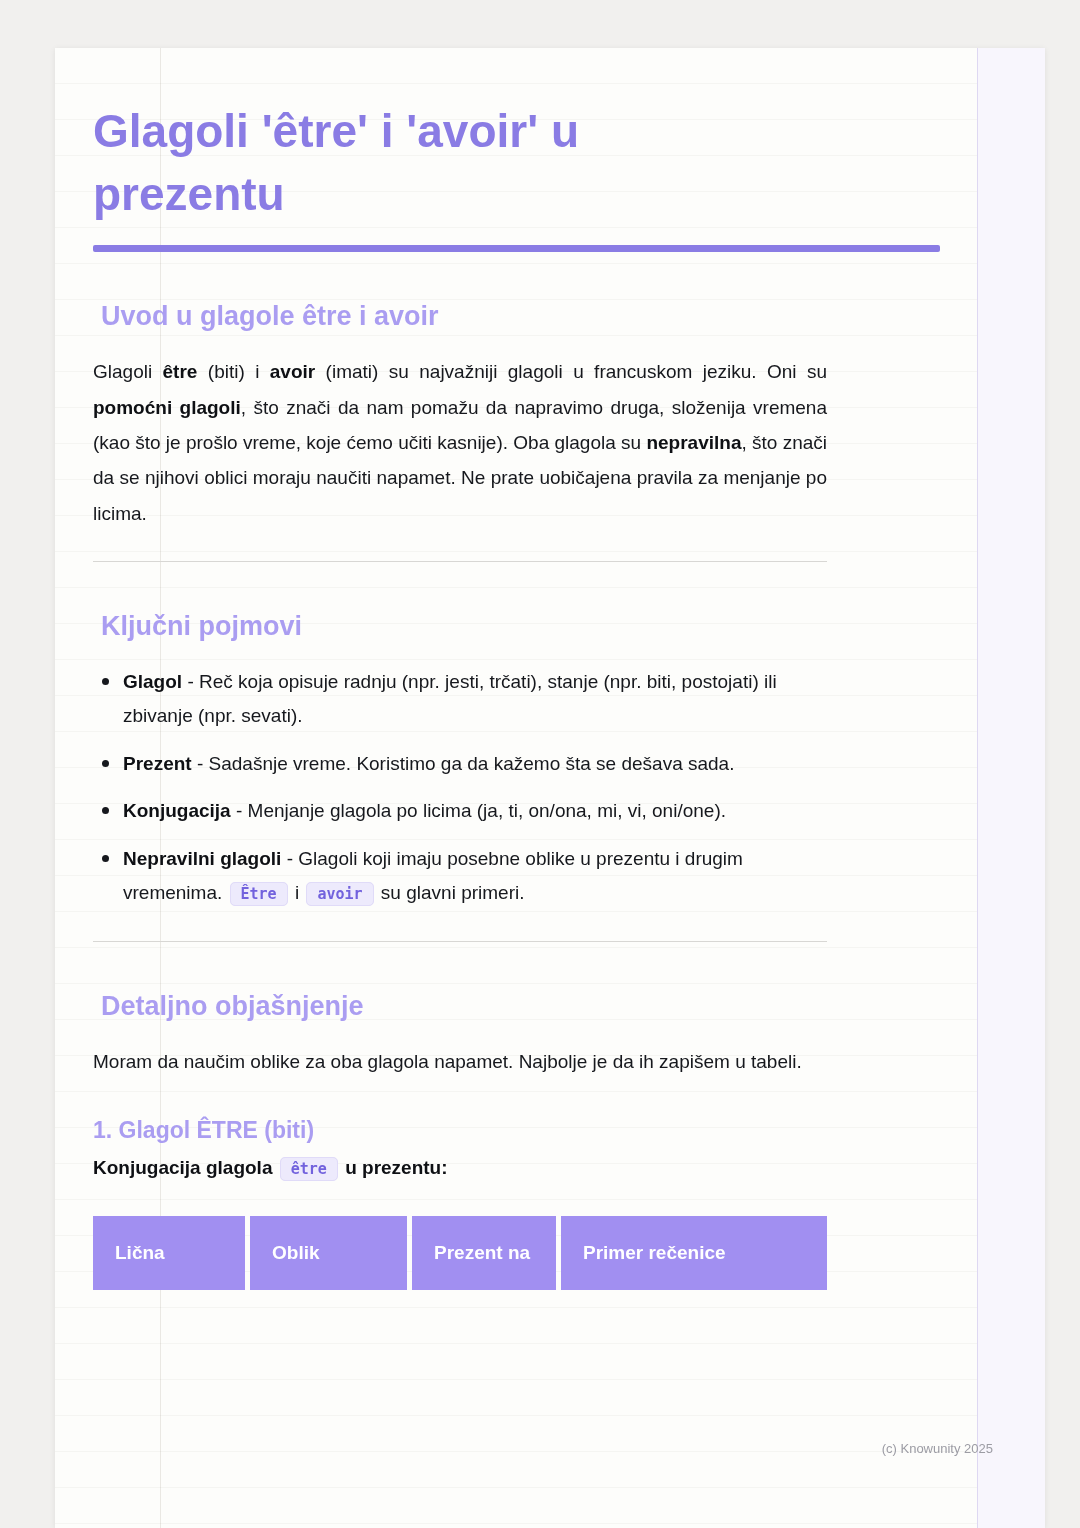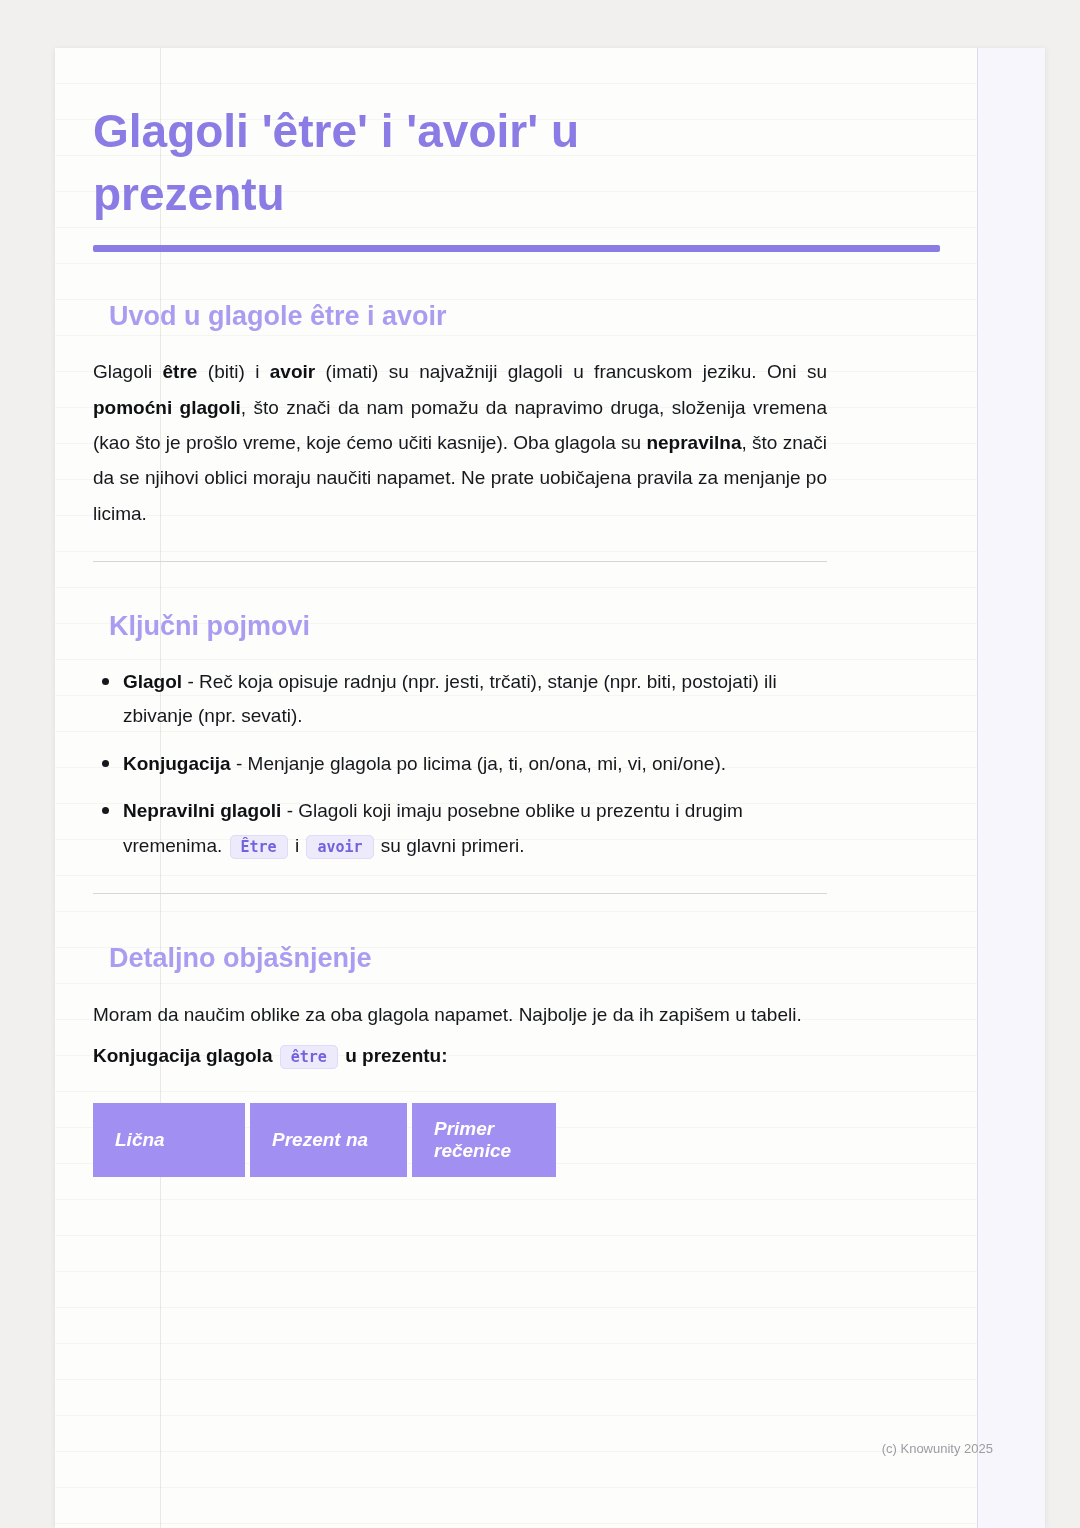--- a/index.html
+++ b/index.html
@@ -67,21 +67,21 @@
 
   .rule {
     margin-top: 20px;
     width: 847px;
     height: 7px;
     background: #8a7ce4;
     border-radius: 2px;
   }
 
   h2.section {
-    margin: 48px 16px 0;
+    margin: 48px 8px 0;
     font-size: 27px;
     line-height: 1.2;
     font-weight: 700;
     color: #aa9df1;
   }
 
   h3.subsection {
     margin: 36px 0 0;
     font-size: 23px;
     line-height: 1.25;
@@ -144,21 +144,20 @@
   }
 
   p.conj { margin-top: 6px; }
 
   .table-header {
     margin-top: 30px;
     display: grid;
     grid-template-columns: 152px 157px 144px 1fr;
     gap: 5px;
     width: 734px;
-    font-style: italic;
   }
   .th {
     background: #a18ff1;
     color: #ffffff;
     font-weight: 700;
     font-size: 19px;
     height: 74px;
     display: flex;
     align-items: center;
     padding-left: 22px;
@@ -189,38 +188,43 @@
 
       <hr class="divider">
 
       <h2 class="section">Ključni pojmovi</h2>
       <ul class="bullets">
 
       <li class="bullet">
             <span class="bullet-text"><strong>Glagol</strong><span> - Reč koja opisuje radnju (npr. jesti, trčati), stanje (npr. biti, postojati) ili zbivanje (npr. sevati).</span></span>
           </li>
           <li class="bullet">
+            <span class="bullet-text"><strong>Prezent</strong><span> - Sadašnje vreme. Koristimo ga da kažemo šta se dešava sada.</span></span>
+          </li>
+          <li class="bullet">
             <span class="bullet-text"><strong>Konjugacija</strong><span> - Menjanje glagola po licima (ja, ti, on/ona, mi, vi, oni/one).</span></span>
           </li>
           <li class="bullet">
             <span class="bullet-text"><strong>Nepravilni glagoli</strong><span> - Glagoli koji imaju posebne oblike u prezentu i drugim vremenima. </span><code class="chip">Être</code><span> i </span><code class="chip">avoir</code><span> su glavni primeri.</span></span>
           </li>
         </ul>
 
       <hr class="divider">
 
       <h2 class="section">Detaljno objašnjenje</h2>
       <p class="para justify">Moram da naučim oblike za oba glagola napamet. Najbolje je da ih zapišem u tabeli.</p>
 
+      <h3 class="subsection">1. Glagol ÊTRE (biti)</h3>
 
       <p class="para conj"><strong>Konjugacija glagola </strong><code class="chip">être</code><strong> u prezentu:</strong></p>
 
       <div class="table-header">
 
       <div class="th">Lična</div>
+          <div class="th">Oblik</div>
           <div class="th">Prezent na</div>
           <div class="th">Primer rečenice</div>
         </div>
     </div>
 
     <div class="footer">(c) Knowunity 2025</div>
   </div>
 </div>
 
 </body></html>

